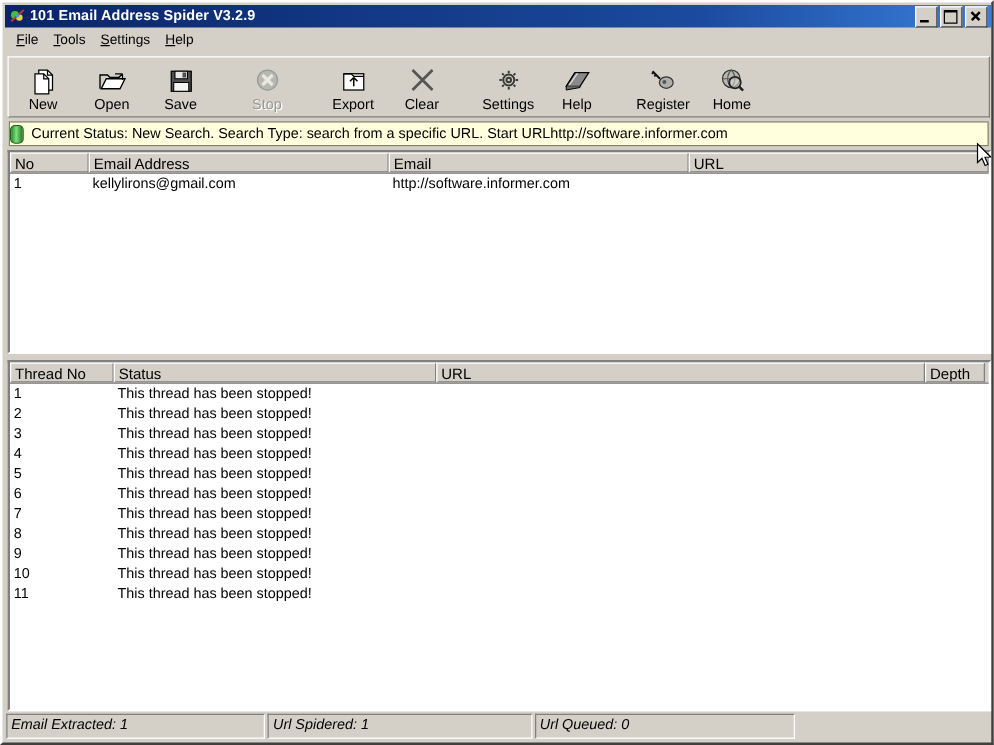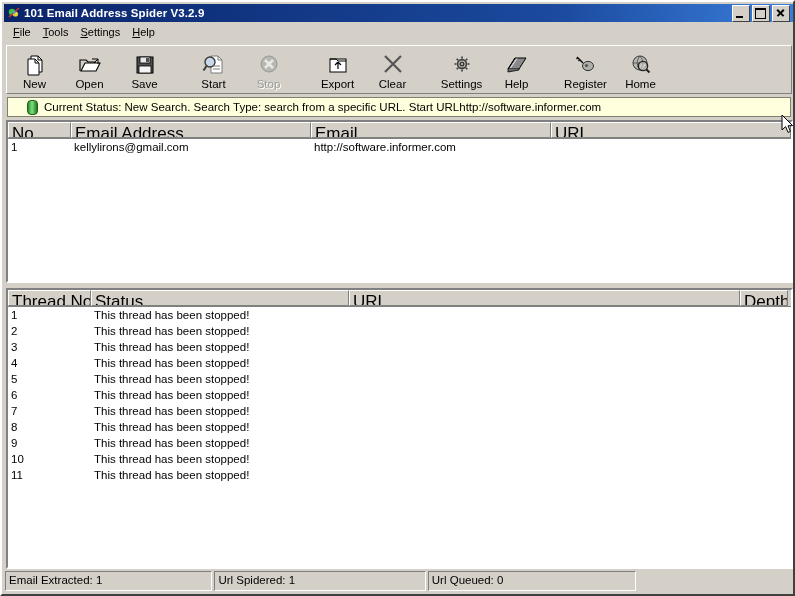--- a/index.html
+++ b/index.html
@@ -144,21 +144,21 @@
   
   .status-banner {
     position: absolute;
     left: 5px; top: 95px;
     width: 784px; height: 20px;
     box-sizing: border-box;
     background: #ffffdd;
     border: 1px solid #7f7f6d;
     display: flex;
     align-items: center;
-    padding-left: 19px;
+    padding-left: 0;
   }
   .status-led {
     width: 9px; height: 13px;
     border-radius: 4px;
     background: linear-gradient(to right, #2a8a2a 0%, #7de07d 45%, #1e7a1e 100%);
     border: 1px solid #1d5e1d;
     flex: 0 0 auto;
     margin-right: 6px;
   }
   .status-text {
@@ -189,21 +189,21 @@
     box-sizing: border-box;
     border-bottom: 1px solid #808080;
   }
   .gh-cell {
     box-sizing: border-box;
     background: #d4d0c8;
     border-top: 1px solid #ffffff;
     border-left: 1px solid #ffffff;
     border-right: 1px solid #808080;
     border-bottom: 1px solid #808080;
-    font-size: 17px;
+    font-size: 12px;
     color: #000;
     padding: 1px 0 0 3px;
     white-space: nowrap;
     overflow: hidden;
     cursor: default;
   }
   .grid-body { position: relative; }
   .grid-row {
     display: flex;
     height: 16px;
@@ -219,20 +219,21 @@
     line-height: 16px;
   }
 
   
   .statusbar {
     position: absolute;
     left: 3px; bottom: 3px;
     width: 633px; height: 20px;
     display: flex;
     box-sizing: border-box;
+    font-style: italic;
   }
   .sb-panel {
     box-sizing: border-box;
     background: #d4d0c8;
     border-top: 1px solid #808080;
     border-left: 1px solid #808080;
     border-right: 1px solid #ffffff;
     border-bottom: 1px solid #ffffff;
     font-size: 11.5px;
     color: #000;
@@ -314,32 +315,20 @@
           <svg width="26" height="24" viewBox="0 0 26 24">
             <rect x="5" y="4" width="16" height="16" fill="#4f4f4f" stroke="#000"></rect>
             <rect x="8" y="4" width="10" height="6" fill="#e8e8e8" stroke="#000" stroke-width="0.8"></rect>
             <rect x="14" y="5" width="3" height="4" fill="#4f4f4f"></rect>
             <rect x="7" y="13" width="12" height="7" fill="#f4f4f4" stroke="#000" stroke-width="0.8"></rect>
           </svg>
         </div>
         <div class="lbl">Save</div>
       </div>
       <div class="tb-sep"></div>
-      <div class="tb-btn">
-        <div class="ico">
-          <svg width="26" height="24" viewBox="0 0 26 24">
-            <path d="M10 3 h7 l4 4 v13 h-11 z" fill="#fff" stroke="#7a7a7a" stroke-width="1"></path>
-            <path d="M17 3 v4 h4" fill="none" stroke="#7a7a7a"></path>
-            <circle cx="9" cy="9" r="5" fill="#c8d8e8" stroke="#3a3a3a" stroke-width="1.4"></circle>
-            <path d="M5.5 13 L2.5 17.5" stroke="#3a3a3a" stroke-width="2"></path>
-            <path d="M12 13 h7 M12 16 h7" stroke="#7a7a7a" stroke-width="1"></path>
-          </svg>
-        </div>
-        <div class="lbl">Start</div>
-      </div>
       <div class="tb-btn disabled">
         <div class="ico">
           <svg width="26" height="24" viewBox="0 0 26 24">
             <circle cx="13" cy="11" r="8" fill="#b8b8b2" stroke="#9a9a94" stroke-width="1"></circle>
             <path d="M9 7 L17 15 M17 7 L9 15" stroke="#e8e8e4" stroke-width="2.6"></path>
           </svg>
         </div>
         <div class="lbl">Stop</div>
       </div>
       <div class="tb-sep"></div>

